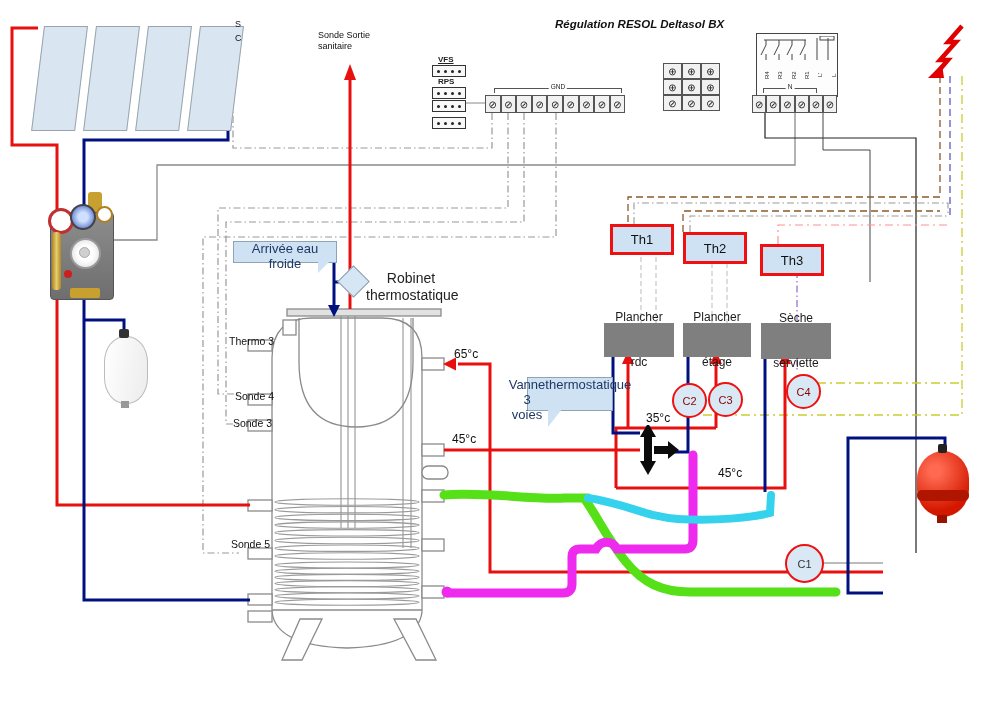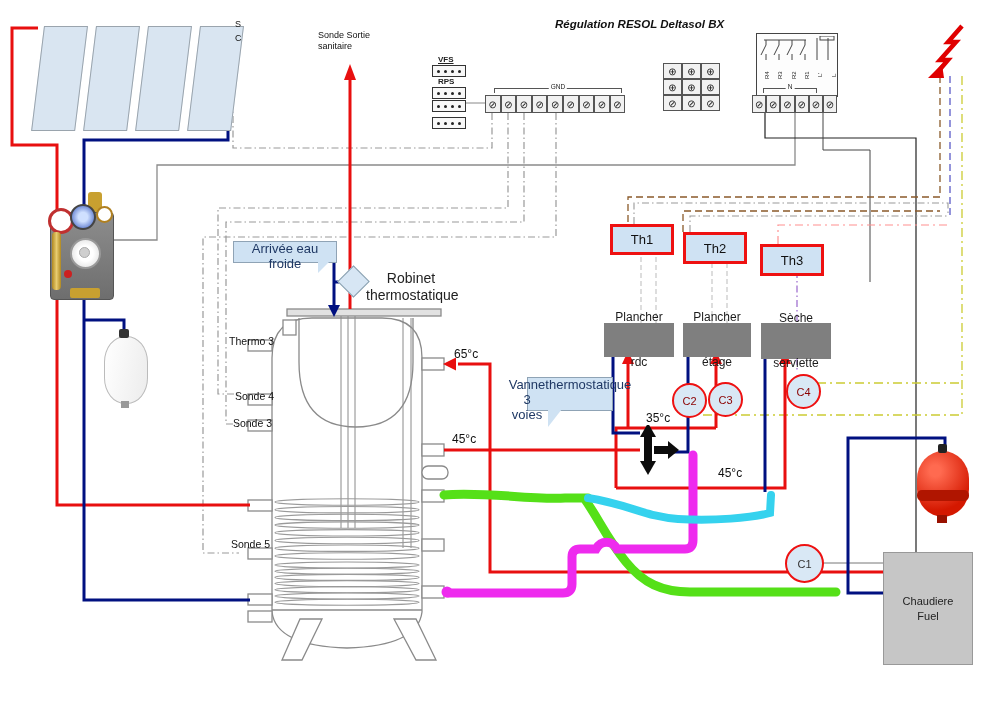--- a/index.html
+++ b/index.html
@@ -358,18 +358,14 @@
   <div class="circuit" style="left:761px;top:323px;width:70px;height:36px;">
     <div>Sèche</div>
       <div>serviette</div>
   </div>
 
   <div class="pumpc" style="left:628px;top:383px;width:31px;height:31px;color:#8b0000;margin-left:44px;">C2</div>
   <div class="pumpc" style="left:708px;top:382px;width:31px;height:31px;color:#8b0000;">C3</div>
   <div class="pumpc" style="left:786px;top:374px;width:31px;height:31px;color:#8b0000;">C4</div>
   <div class="pumpc" style="left:785px;top:544px;width:35px;height:35px;color:#333;">C1</div>
 
-  <div class="abs" style="left:883px;top:552px;width:88px;height:111px;background:#c6c6c6;border:1px solid #999;display:flex;flex-direction:column;align-items:center;justify-content:center;font-size:11px;color:#222;line-height:1.3;">
-    <div>Chaudiere</div>
-      <div>Fuel</div>
-  </div>
 
 </div>
 
 </body></html>

